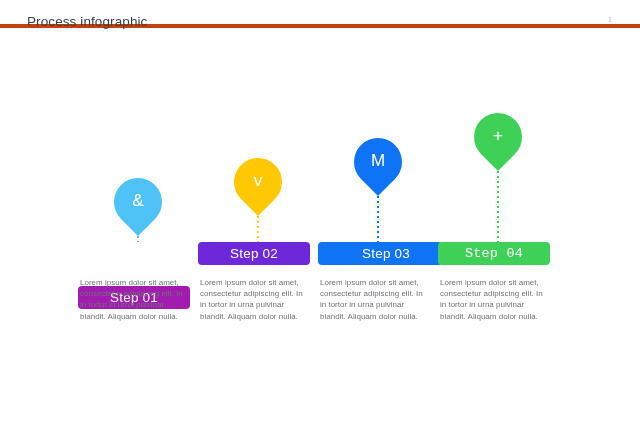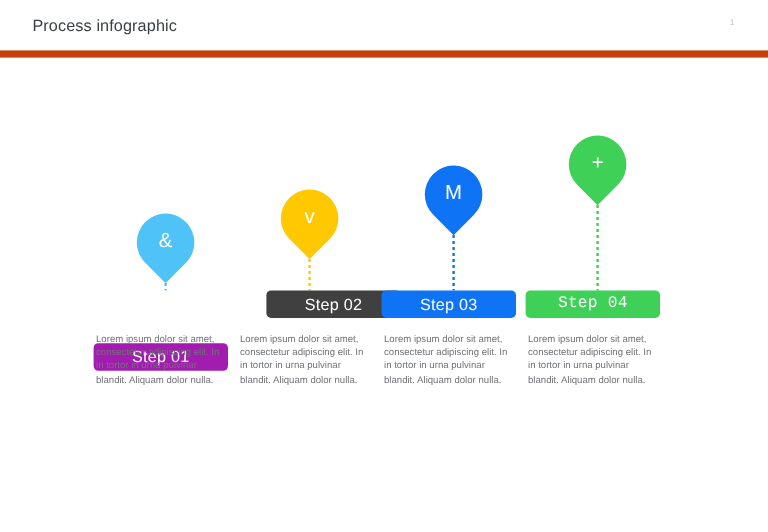--- a/index.html
+++ b/index.html
@@ -13,22 +13,22 @@
     font-family: "Liberation Sans", sans-serif;
     overflow: hidden;
     position: relative;
   }
 
   
   .header {
     position: absolute;
     left: 0; top: 0;
     width: 640px;
-    height: 48px;
-    border-bottom: 6px solid #c2410c;
+    height: 28px;
+    border-bottom: 4px solid #c2410c;
     box-sizing: border-box;
   }
   .header-title {
     position: absolute;
     left: 27px;
     top: 14px;
     font-size: 13.5px;
     color: #3c4043;
     letter-spacing: 0.1px;
     white-space: nowrap;
@@ -146,32 +146,32 @@
       <span class="step-label">Step 01</span>
     </div>
     <div class="step-desc">Lorem ipsum dolor sit amet, consectetur adipiscing elit. In in tortor in urna pulvinar blandit. Aliquam dolor nulla.</div>
   </div>
 
   <div class="column col-1">
     <div class="connector" style="top: 164px; height: 36px; background-image: repeating-linear-gradient(rgb(255, 200, 0) 0px, rgb(255, 200, 0) 2px, rgba(255, 255, 255, 0) 2px, rgba(255, 255, 255, 0) 5px);"></div>
     <div class="pin" style="background: rgb(255, 200, 0); top: 116px;">
       <div class="pin-glyph">v</div>
     </div>
-    <div class="step-bar" style="background: #404040; margin-left: 24px;">
+    <div class="step-bar" style="background: #6d28d9;">
       <span class="step-label">Step 02</span>
     </div>
     <div class="step-desc">Lorem ipsum dolor sit amet, consectetur adipiscing elit. In in tortor in urna pulvinar blandit. Aliquam dolor nulla.</div>
   </div>
 
   <div class="column col-2">
     <div class="connector" style="top: 144px; height: 56px; background-image: repeating-linear-gradient(rgb(15, 115, 245) 0px, rgb(15, 115, 245) 2px, rgba(255, 255, 255, 0) 2px, rgba(255, 255, 255, 0) 5px);"></div>
     <div class="pin" style="background: rgb(15, 115, 245); top: 96px;">
       <div class="pin-glyph">M</div>
     </div>
-    <div class="step-bar" style="background: rgb(15, 115, 245);">
+    <div class="step-bar" style="background: rgb(15, 115, 245); padding-left: 12px;">
       <span class="step-label">Step 03</span>
     </div>
     <div class="step-desc">Lorem ipsum dolor sit amet, consectetur adipiscing elit. In in tortor in urna pulvinar blandit. Aliquam dolor nulla.</div>
   </div>
 
   <div class="column col-3">
     <div class="connector" style="top: 119px; height: 81px; background-image: repeating-linear-gradient(rgb(63, 208, 88) 0px, rgb(63, 208, 88) 2px, rgba(255, 255, 255, 0) 2px, rgba(255, 255, 255, 0) 5px);"></div>
     <div class="pin" style="background: rgb(63, 208, 88); top: 71px;">
       <div class="pin-glyph">+</div>
     </div>

